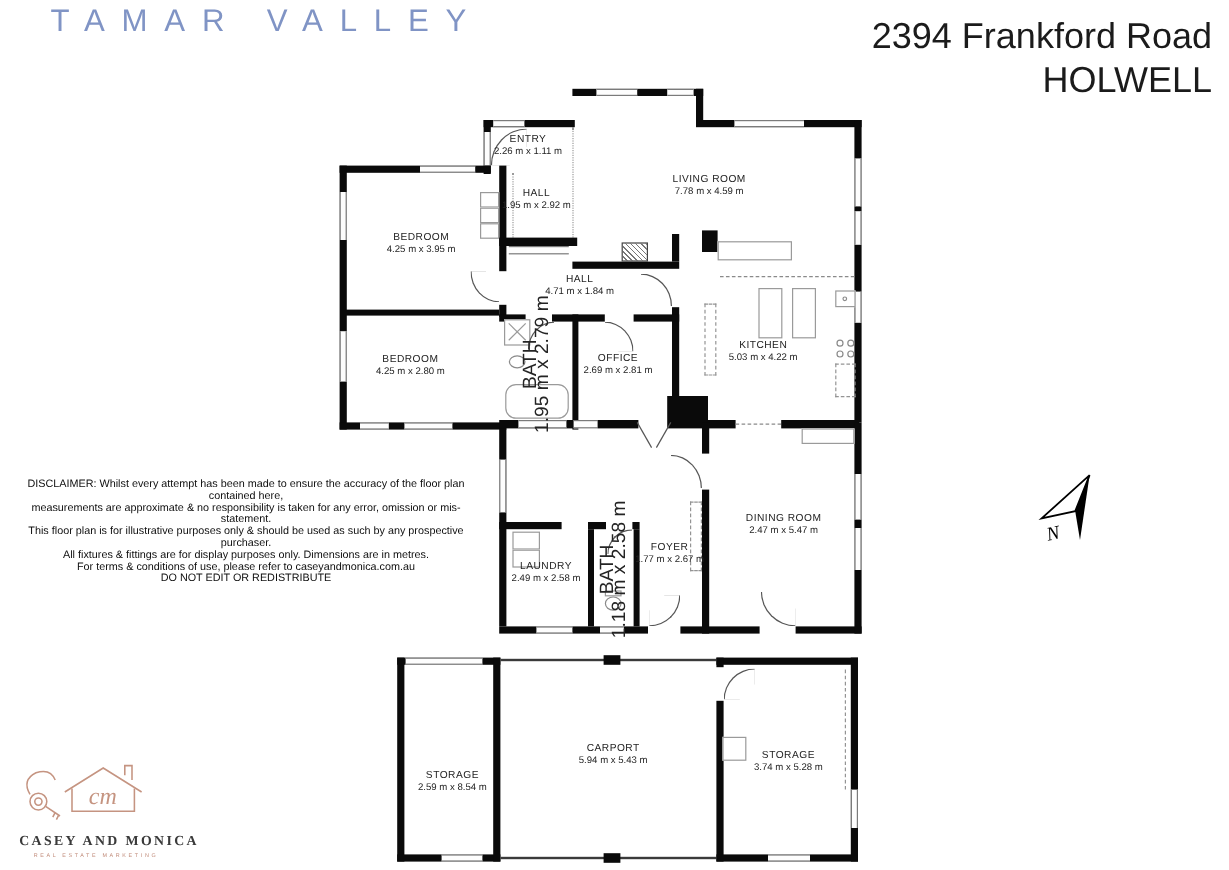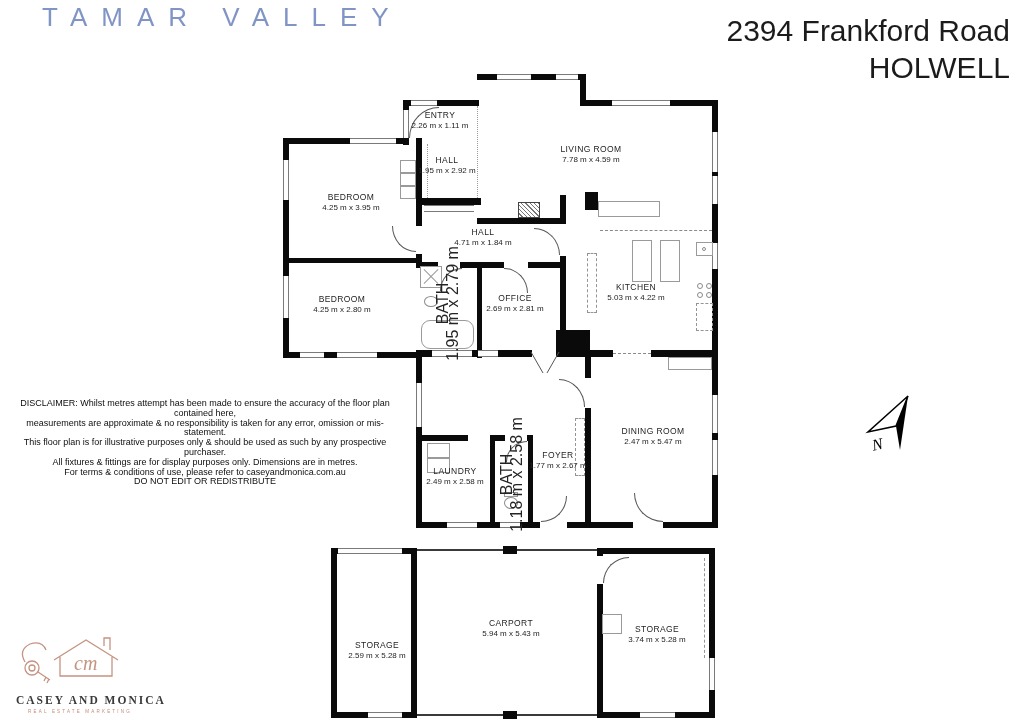--- a/index.html
+++ b/index.html
@@ -244,34 +244,34 @@
   <div class="rl" style="left:558px;top:451px">
     <div class="nm">FOYER</div>
       <div class="dm">1.77 m x 2.67 m</div>
     </div>
   <div class="rl" style="left:653px;top:427px">
     <div class="nm">DINING ROOM</div>
       <div class="dm">2.47 m x 5.47 m</div>
     </div>
   <div class="rl" style="left:377px;top:641px">
     <div class="nm">STORAGE</div>
-      <div class="dm">2.59 m x 5.28 m</div>
+      <div class="dm">2.59 m x 8.54 m</div>
     </div>
   <div class="rl" style="left:511px;top:619px">
     <div class="nm">CARPORT</div>
       <div class="dm">5.94 m x 5.43 m</div>
     </div>
   <div class="rl" style="left:657px;top:625px">
     <div class="nm">STORAGE</div>
       <div class="dm">3.74 m x 5.28 m</div>
     </div>
 </div>
 
 <div class="disc">
-  <div>DISCLAIMER: Whilst metres attempt has been made to ensure the accuracy of the floor plan contained here,</div>
+  <div>DISCLAIMER: Whilst every attempt has been made to ensure the accuracy of the floor plan contained here,</div>
   <div>measurements are approximate &amp; no responsibility is taken for any error, omission or mis-statement.</div>
   <div>This floor plan is for illustrative purposes only &amp; should be used as such by any prospective purchaser.</div>
   <div>All fixtures &amp; fittings are for display purposes only. Dimensions are in metres.</div>
   <div>For terms &amp; conditions of use, please refer to caseyandmonica.com.au</div>
   <div>DO NOT EDIT OR REDISTRIBUTE</div>
 </div>
 
 <div class="compass">
   <svg width="58" height="64">
     <polygon points="46,4 6,40 34,34" fill="#fff" stroke="#000" stroke-width="1.5"></polygon>

